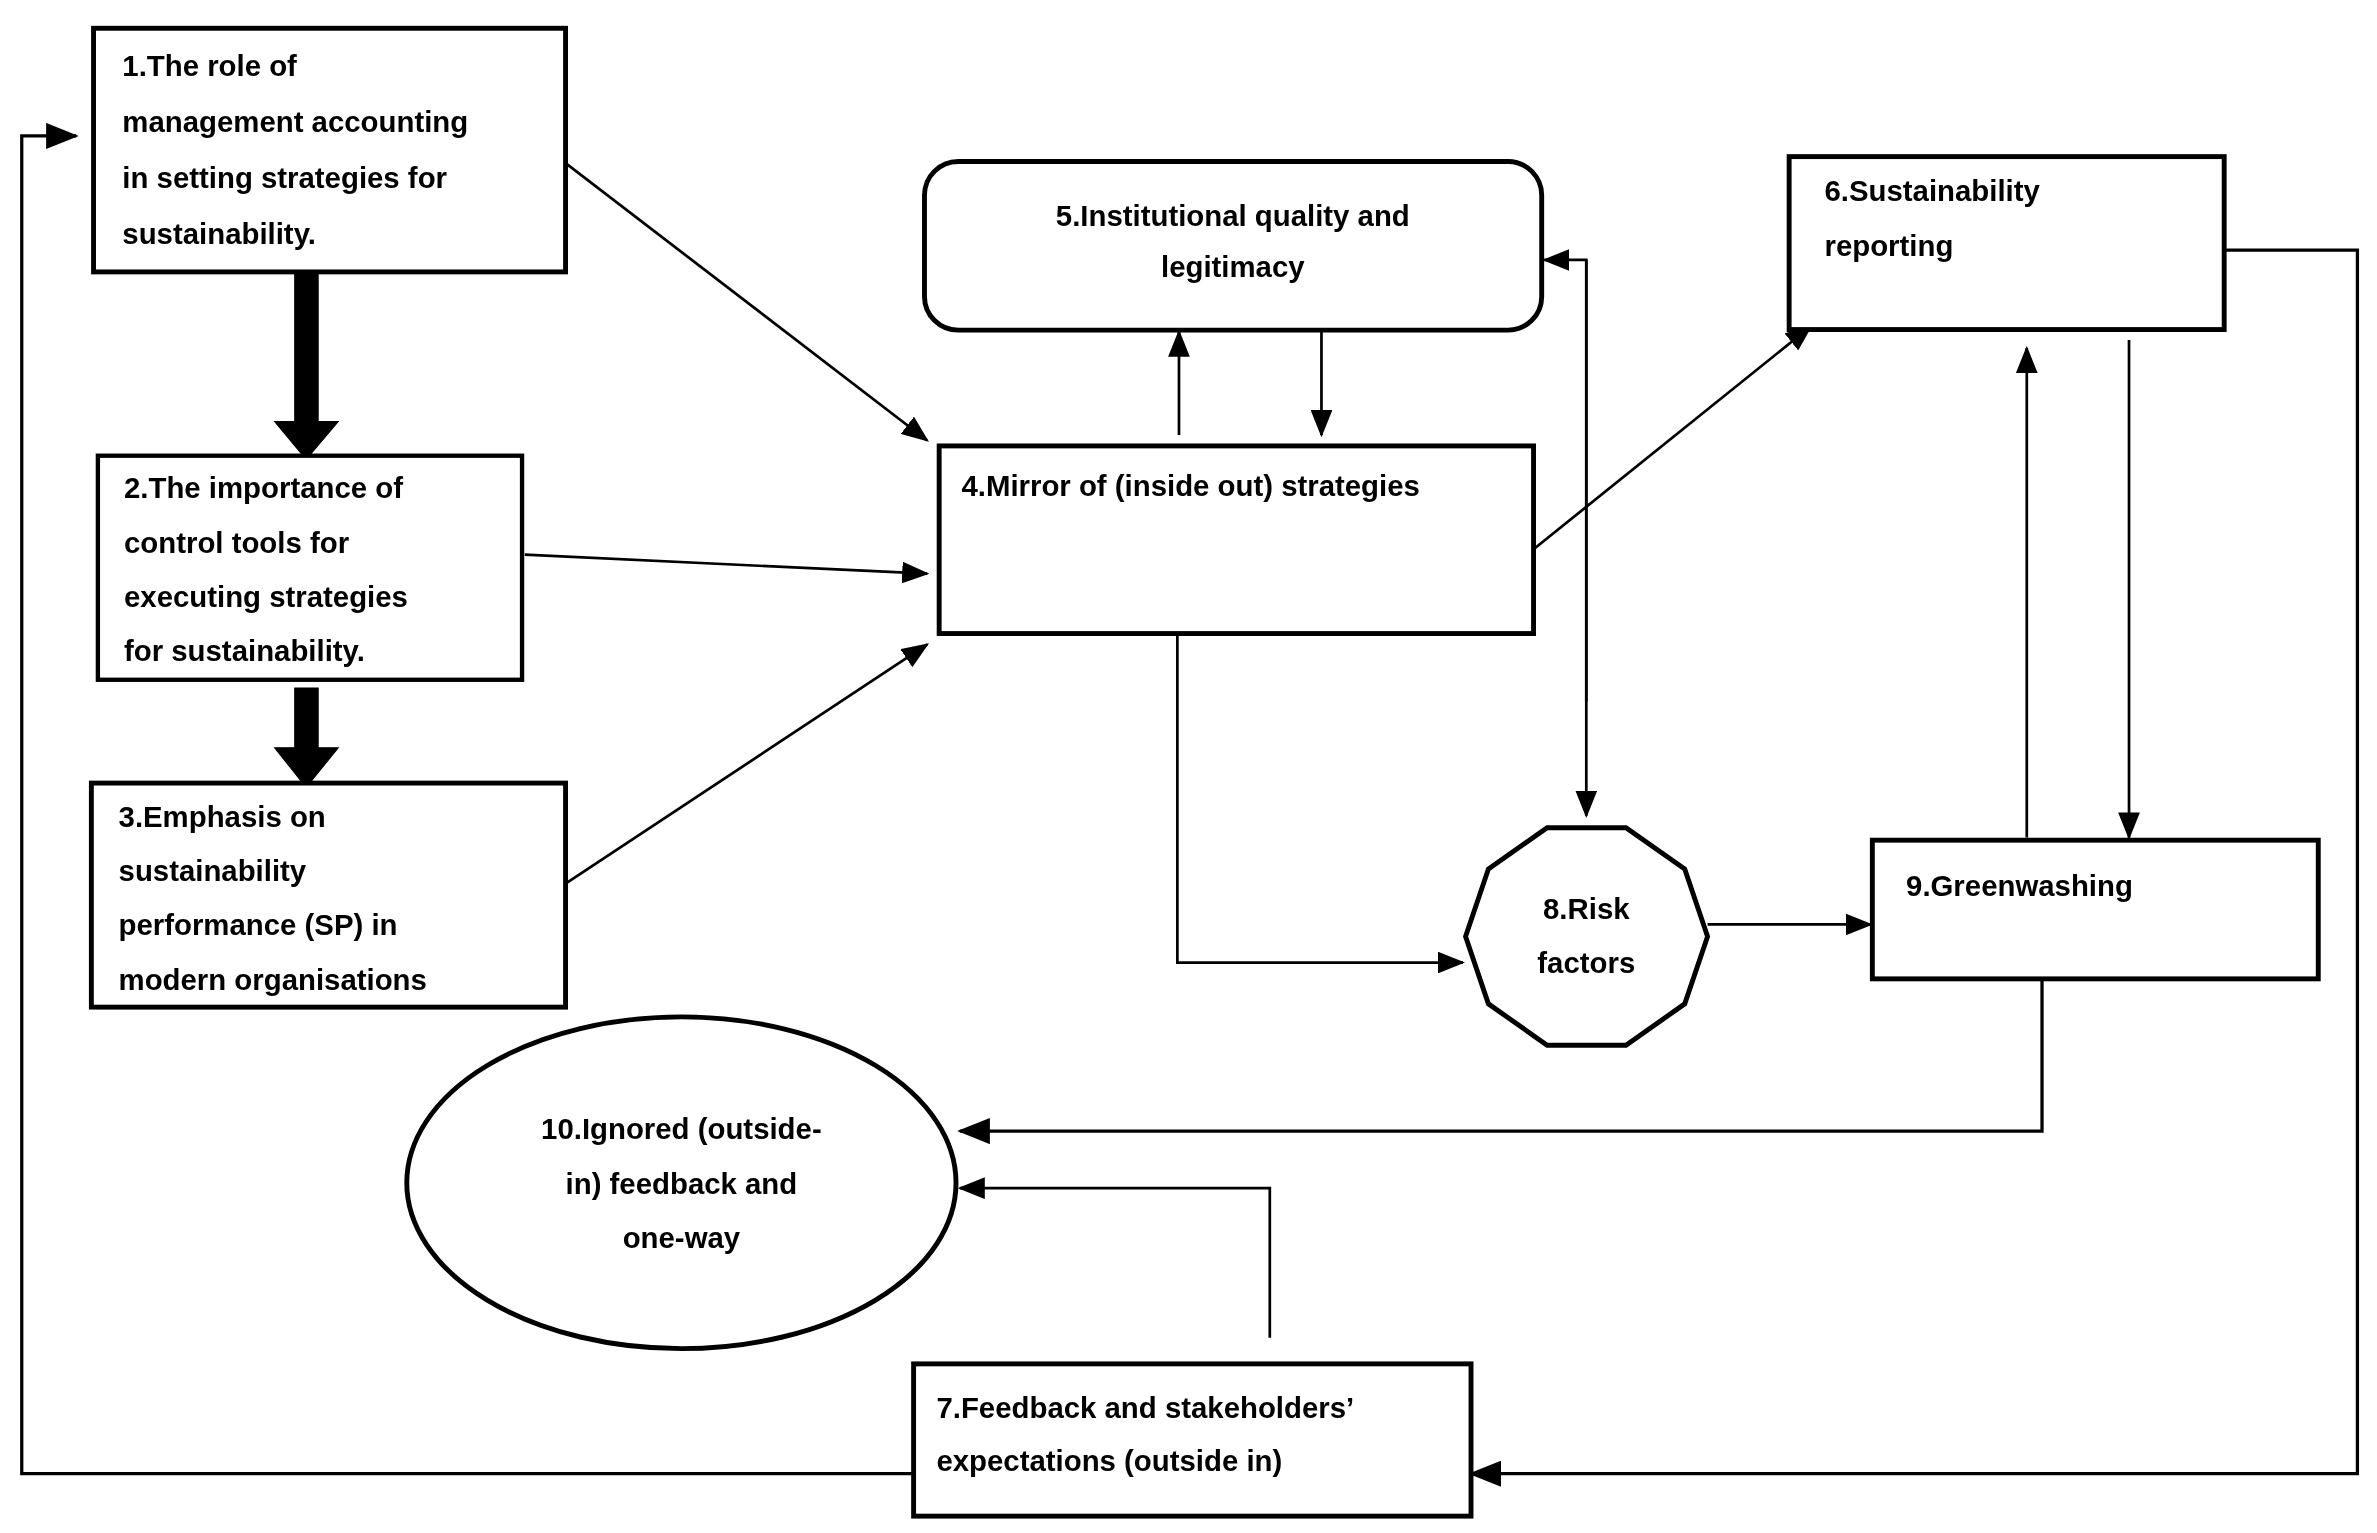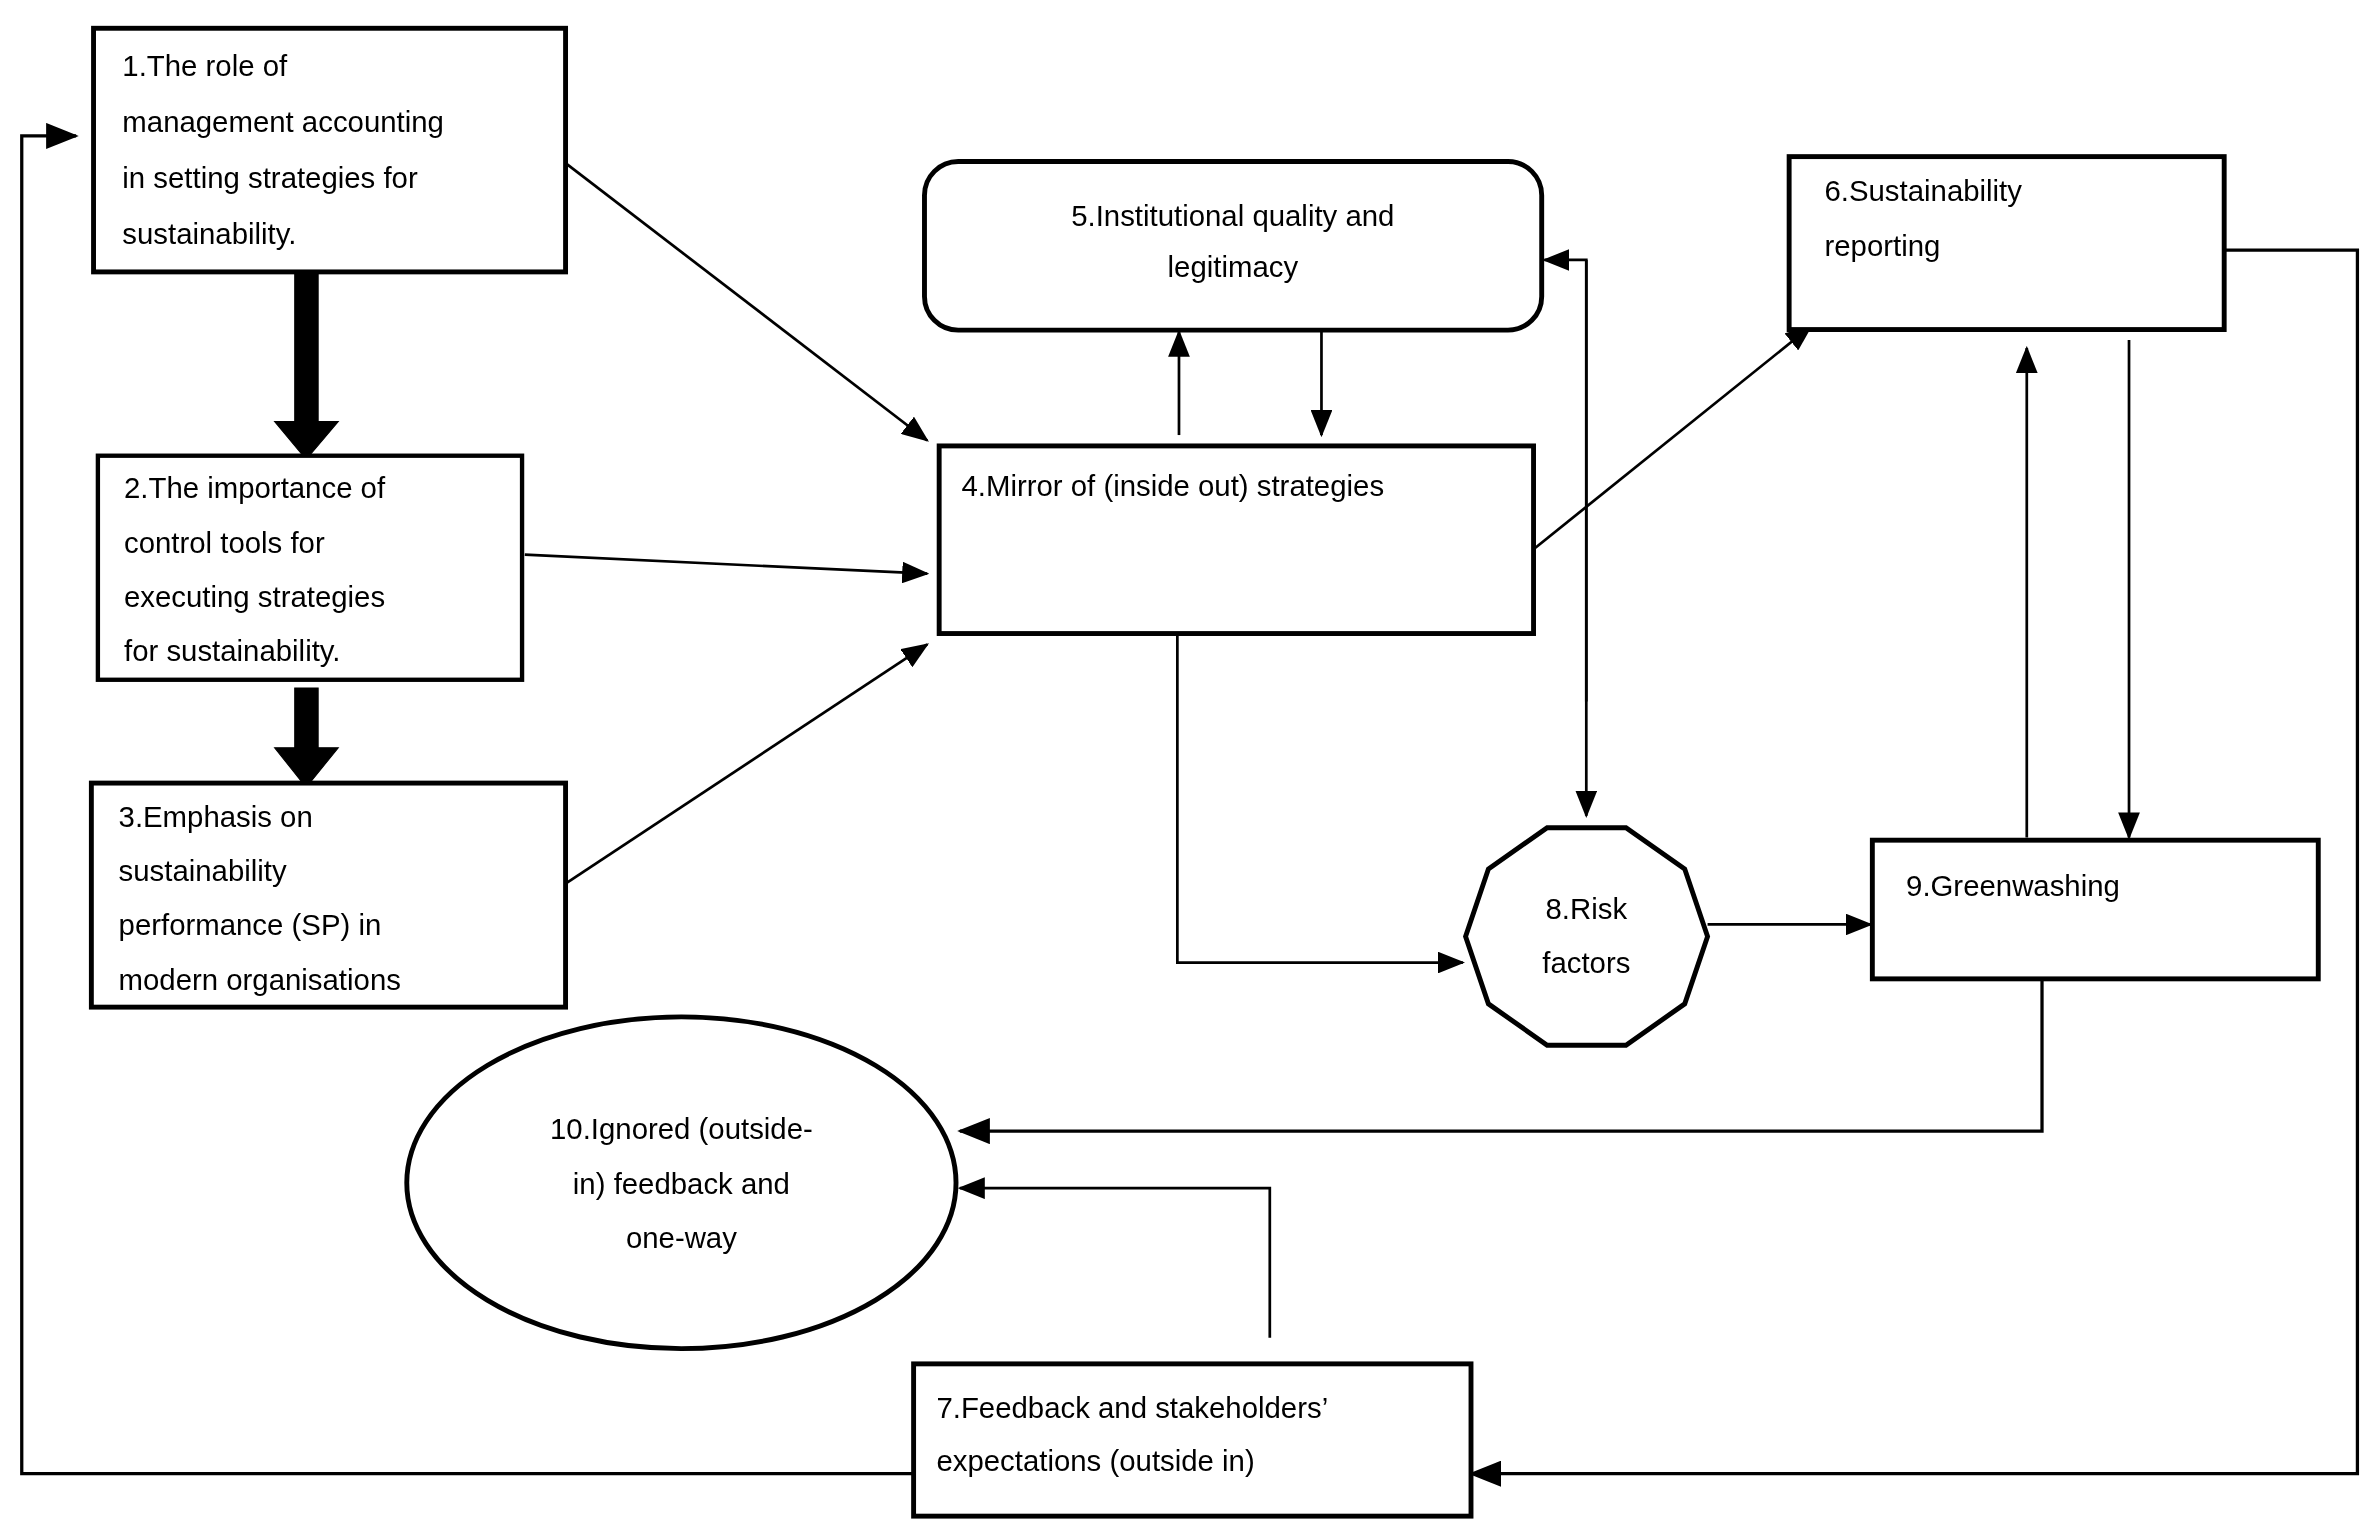--- a/index.html
+++ b/index.html
@@ -4,20 +4,21 @@
 <title>Conceptual Framework Diagram</title>
 <style>
   html,body{margin:0;padding:0;background:#ffffff;}
   body{font-family:"Liberation Sans",sans-serif;}
   #diagram-root{
     position:relative;
     width:2377px;
     height:1533px;
     background:#ffffff;
     overflow:hidden;
+    font-weight:bold;
   }
   svg#flow{display:block;width:2377px;height:1533px;}
   .node-shape{fill:#ffffff;stroke:#000000;}
   .node-text{
     font-family:"Liberation Sans",sans-serif;
     fill:#000000;
     font-size:54px;
     white-space:pre;
   }
   .conn{fill:none;stroke:#000000;stroke-width:6;}

